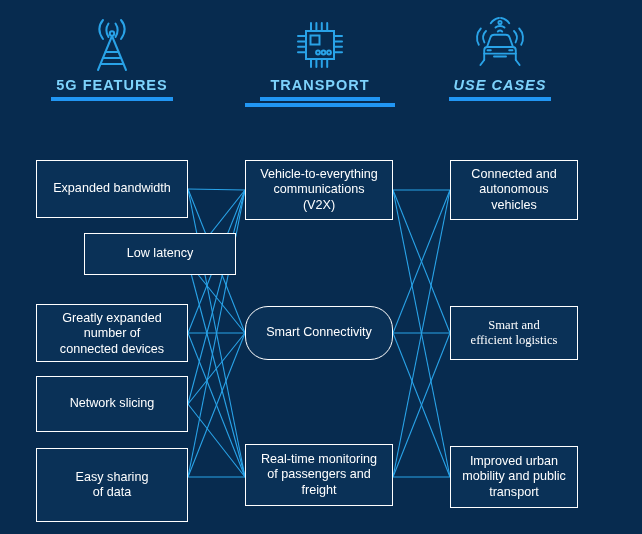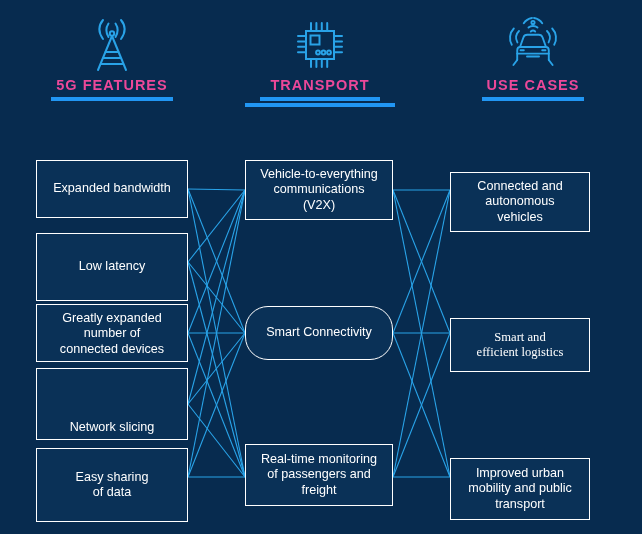--- a/index.html
+++ b/index.html
@@ -17,32 +17,32 @@
   }
 
   
   .col-head {
     position: absolute;
     width: 180px;
     text-align: center;
   }
   .col-head.c1 { left: 22px;  top: 14px; }
   .col-head.c2 { left: 230px; top: 14px; }
-  .col-head.c3 { left: 443px; top: 14px; }
+  .col-head.c3 { left: 410px; top: 14px; font-style: italic; }
 
   .icon-wrap {
     height: 62px;
     display: flex;
     align-items: center;
     justify-content: center;
   }
   .icon-wrap svg { display: block; }
 
   .head-title {
-    color: #ec4899;
+    color: #7dd3fc;
     font-weight: bold;
     font-size: 14.5px;
     letter-spacing: 1.0px;
     line-height: 19px;
     text-transform: uppercase;
   }
   .head-line {
     display: block;
     margin: 2px auto 0 auto;
     height: 4px;
@@ -69,33 +69,33 @@
     font-size: 12.6px;
     line-height: 15.5px;
     padding: 4px 4px;
     z-index: 3;
   }
   .nbox.mid { border-color: #ffffff; }
 
   
   .lb { left: 36px;  width: 152px; }
   .l1 { top: 160px; height: 58px; }
-  .l2 { top: 233px; height: 68px; }
+  .l2 { top: 233px; height: 42px; margin-left: 48px; }
   .l3 { top: 304px; height: 58px; align-items: flex-end; }
-  .l4 { top: 368px; height: 72px; align-items: flex-end; }
+  .l4 { top: 376px; height: 56px; }
   .l5 { top: 448px; height: 74px; }
 
   
   .mb { left: 245px; width: 148px; }
   .m1 { top: 160px; height: 60px; }
   .m2 { top: 306px; height: 54px; border-radius: 23px; }
   .m3 { top: 444px; height: 62px; }
 
   
-  .rb { left: 450px; width: 140px; margin-top: 12px; }
+  .rb { left: 450px; width: 128px; }
   .r1 { top: 160px; height: 60px; }
   .r2 { top: 306px; height: 54px; font-family: Liberation Serif, serif; }
   .r3 { top: 446px; height: 62px; }
 
   
   #links {
     position: absolute;
     left: 0; top: 0;
     width: 642px;
     height: 534px;

